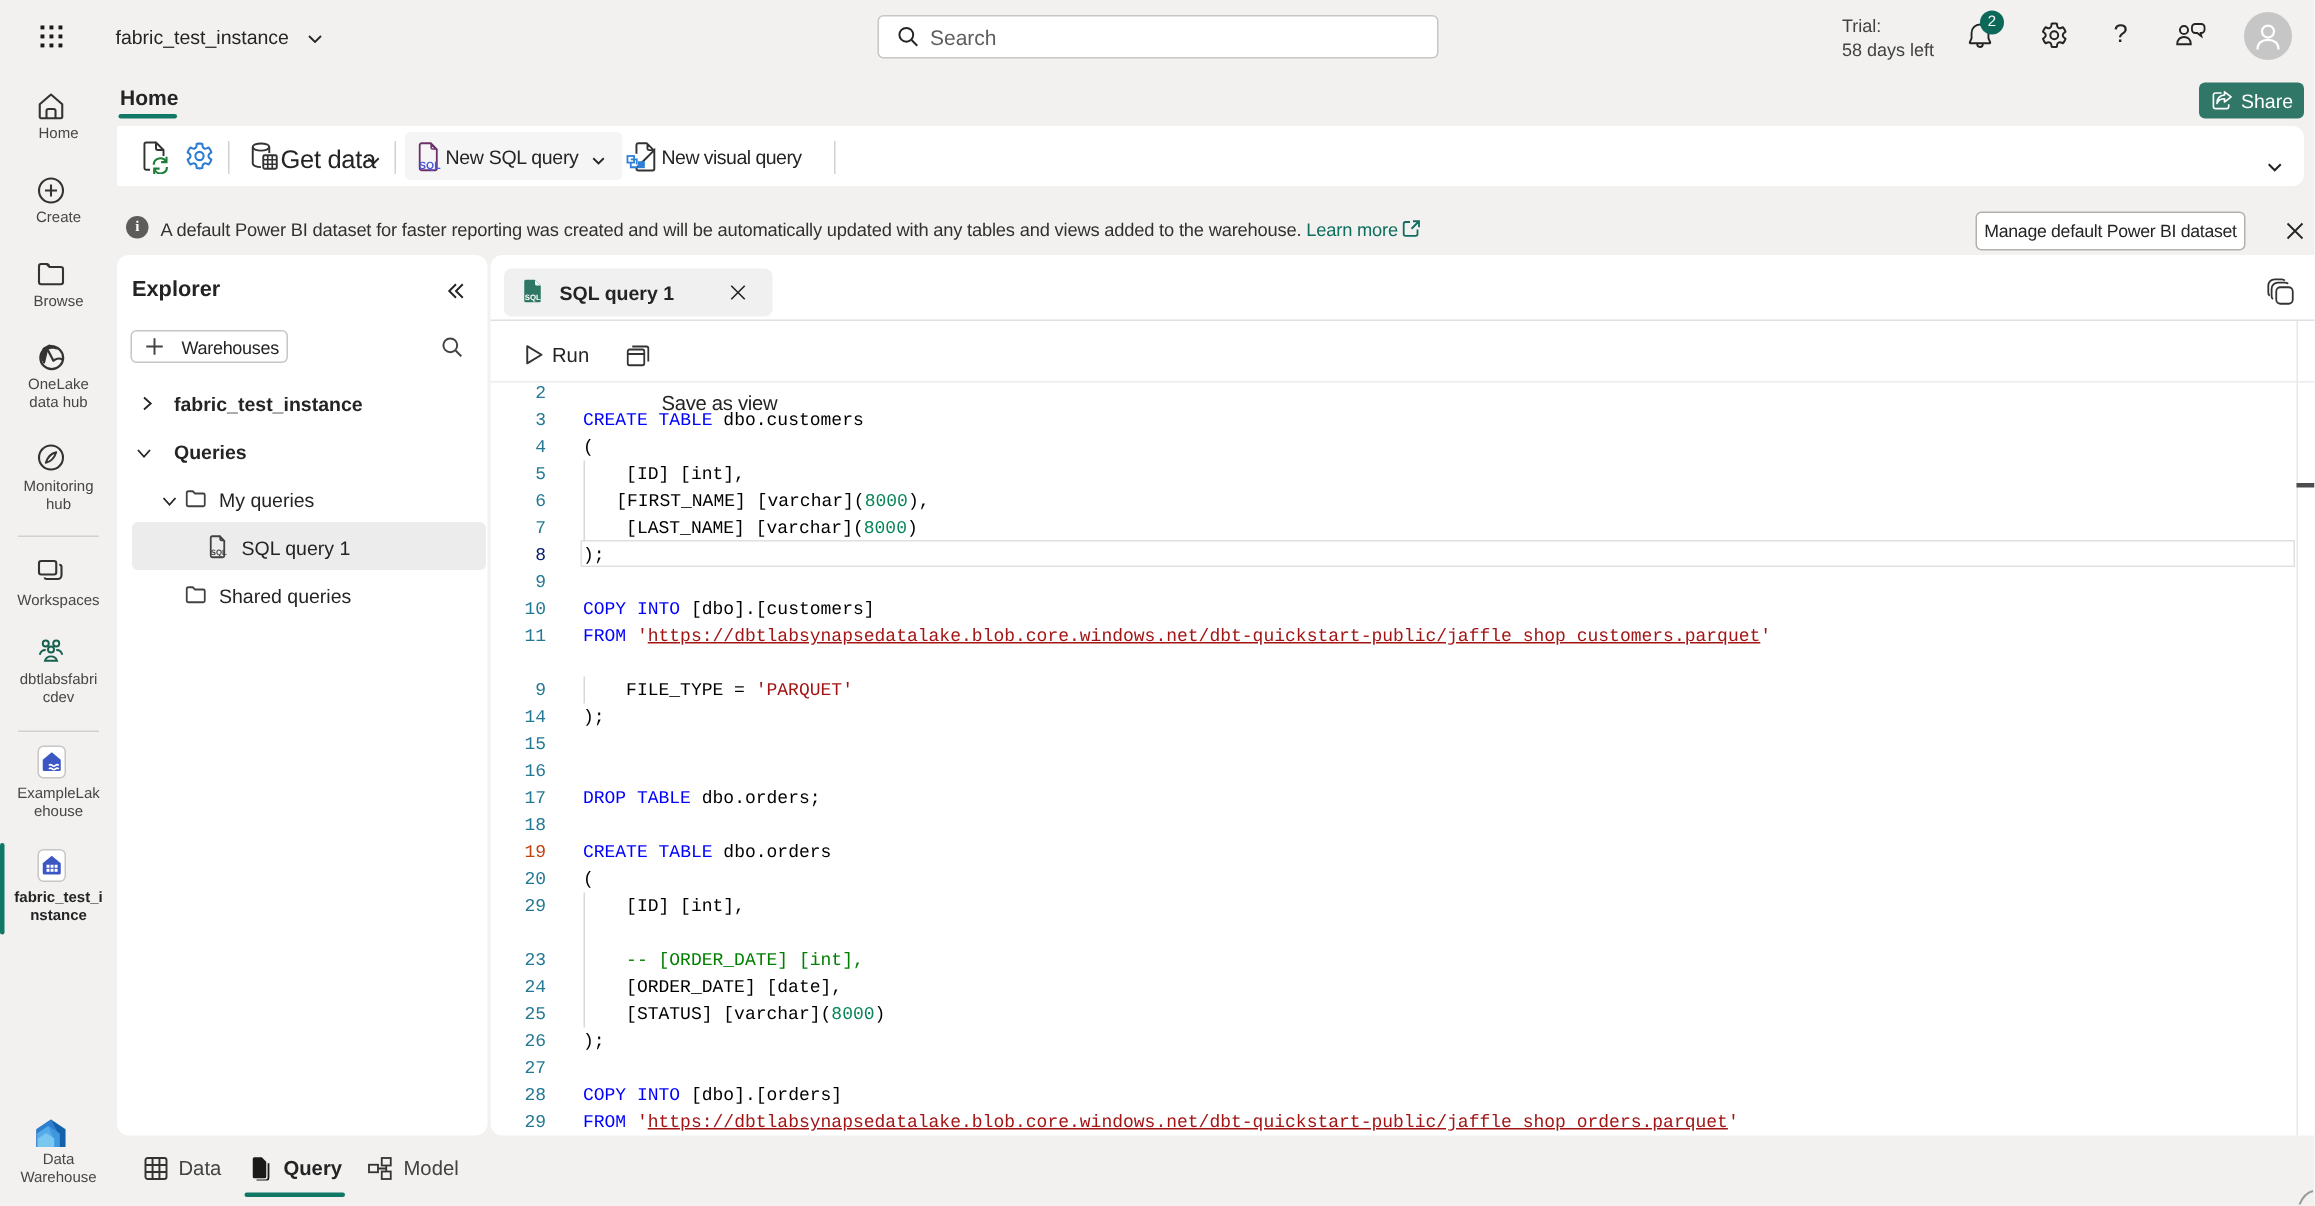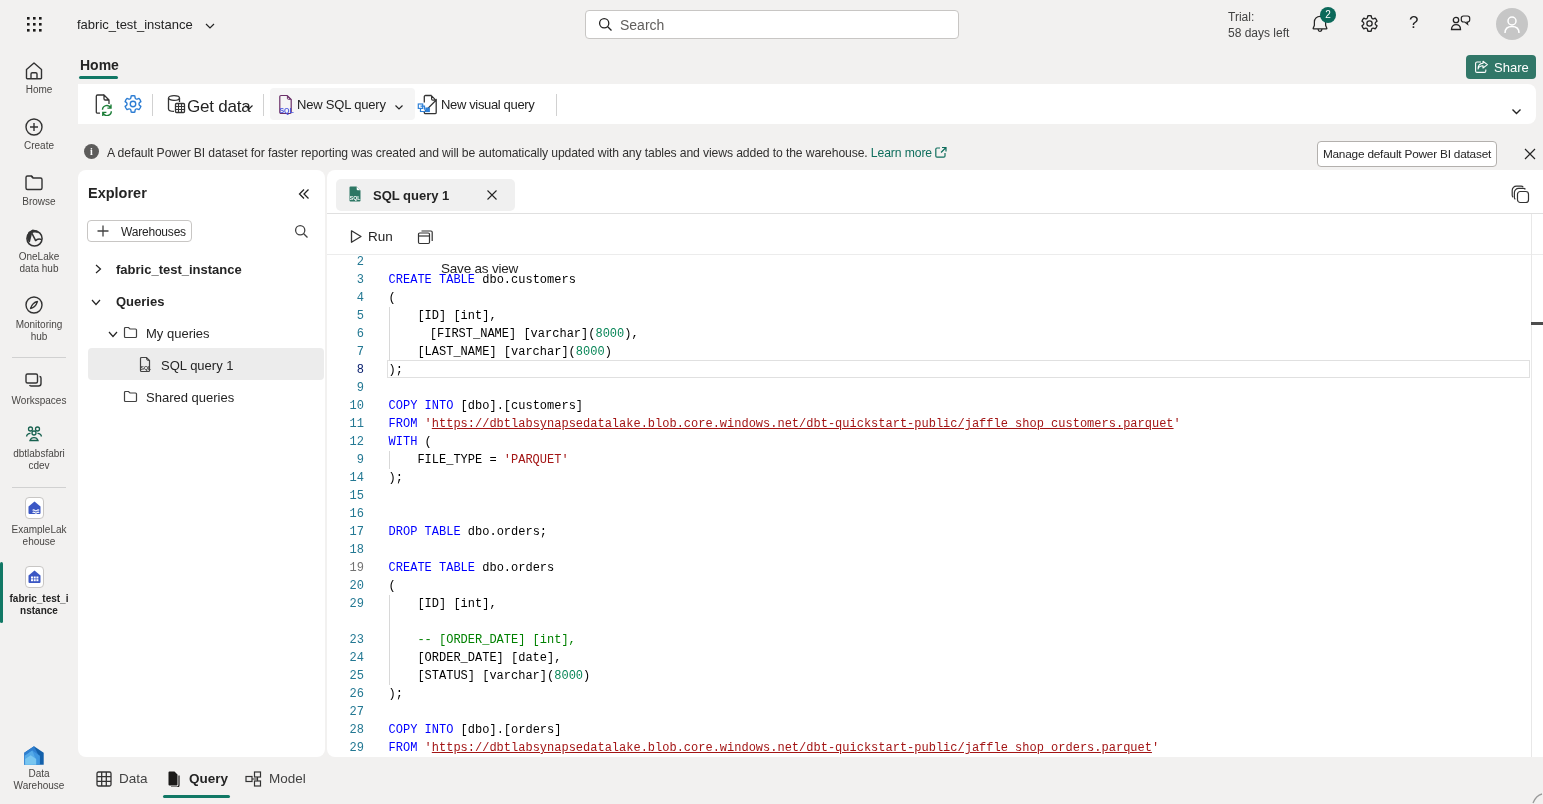--- a/index.html
+++ b/index.html
@@ -224,45 +224,41 @@
     <div style="position:absolute;top:34px;left:0;height:18px;line-height:18px;width:100%;">
       <span style="position:absolute;right:1167px;color:#237893">4</span>
       <span style="position:absolute;left:61.60000000000002px;white-space:pre;"><span style="color:#000000">(</span></span>
     </div>
     <div style="position:absolute;top:52px;left:0;height:18px;line-height:18px;width:100%;">
       <span style="position:absolute;right:1167px;color:#237893">5</span>
       <span style="position:absolute;left:61.60000000000002px;white-space:pre;"><span style="color:#000000">&nbsp;&nbsp;&nbsp;&nbsp;[ID]&nbsp;[int],</span></span>
     </div>
     <div style="position:absolute;top:70px;left:0;height:18px;line-height:18px;width:100%;">
       <span style="position:absolute;right:1167px;color:#237893">6</span>
-      <span style="position:absolute;left:74px;white-space:pre;"><span style="color:#000000">&nbsp;&nbsp;&nbsp;&nbsp;[FIRST_NAME]&nbsp;[varchar](</span><span style="color:#098658">8000</span><span style="color:#000000">),</span></span>
+      <span style="position:absolute;left:55px;white-space:pre;"><span style="color:#000000">&nbsp;&nbsp;&nbsp;&nbsp;[FIRST_NAME]&nbsp;[varchar](</span><span style="color:#098658">8000</span><span style="color:#000000">),</span></span>
     </div>
     <div style="position:absolute;top:88px;left:0;height:18px;line-height:18px;width:100%;">
       <span style="position:absolute;right:1167px;color:#237893">7</span>
       <span style="position:absolute;left:61.60000000000002px;white-space:pre;"><span style="color:#000000">&nbsp;&nbsp;&nbsp;&nbsp;[LAST_NAME]&nbsp;[varchar](</span><span style="color:#098658">8000</span><span style="color:#000000">)</span></span>
     </div>
     <div style="position:absolute;top:106px;left:0;height:18px;line-height:18px;width:100%;">
       <span style="position:absolute;right:1167px;color:#0b216f">8</span>
       <span style="position:absolute;left:61.60000000000002px;white-space:pre;"><span style="color:#000000">);</span></span>
     </div>
     <div style="position:absolute;top:124px;left:0;height:18px;line-height:18px;width:100%;">
       <span style="position:absolute;right:1167px;color:#237893">9</span>
     </div>
     <div style="position:absolute;top:142px;left:0;height:18px;line-height:18px;width:100%;">
       <span style="position:absolute;right:1167px;color:#237893">10</span>
       <span style="position:absolute;left:61.60000000000002px;white-space:pre;"><span style="color:#0000ff">COPY</span><span style="color:#000000">&nbsp;</span><span style="color:#0000ff">INTO</span><span style="color:#000000">&nbsp;[dbo].[customers]</span></span>
     </div>
     <div style="position:absolute;top:160px;left:0;height:18px;line-height:18px;width:100%;">
       <span style="position:absolute;right:1167px;color:#237893">11</span>
       <span style="position:absolute;left:61.60000000000002px;white-space:pre;"><span style="color:#0000ff">FROM</span><span style="color:#000000">&nbsp;</span><span style="color:#a31515">'</span><span style="color:#a31515;text-decoration:underline">https://dbtlabsynapsedatalake.blob.core.windows.net/dbt-quickstart-public/jaffle_shop_customers.parquet</span><span style="color:#a31515">'</span></span>
     </div>
-    <div style="position:absolute;top:178px;left:0;height:18px;line-height:18px;width:100%;">
-      <span style="position:absolute;right:1167px;color:#237893">12</span>
-      <span style="position:absolute;left:61.60000000000002px;white-space:pre;"><span style="color:#0000ff">WITH</span><span style="color:#000000">&nbsp;(</span></span>
-    </div>
     <div style="position:absolute;top:196px;left:0;height:18px;line-height:18px;width:100%;">
       <span style="position:absolute;right:1167px;color:#237893">9</span>
       <span style="position:absolute;left:61.60000000000002px;white-space:pre;"><span style="color:#000000">&nbsp;&nbsp;&nbsp;&nbsp;FILE_TYPE&nbsp;=&nbsp;</span><span style="color:#a31515">'PARQUET'</span></span>
     </div>
     <div style="position:absolute;top:214px;left:0;height:18px;line-height:18px;width:100%;">
       <span style="position:absolute;right:1167px;color:#237893">14</span>
       <span style="position:absolute;left:61.60000000000002px;white-space:pre;"><span style="color:#000000">);</span></span>
     </div>
     <div style="position:absolute;top:232px;left:0;height:18px;line-height:18px;width:100%;">
       <span style="position:absolute;right:1167px;color:#237893">15</span>
@@ -271,21 +267,21 @@
       <span style="position:absolute;right:1167px;color:#237893">16</span>
     </div>
     <div style="position:absolute;top:268px;left:0;height:18px;line-height:18px;width:100%;">
       <span style="position:absolute;right:1167px;color:#237893">17</span>
       <span style="position:absolute;left:61.60000000000002px;white-space:pre;"><span style="color:#0000ff">DROP</span><span style="color:#000000">&nbsp;</span><span style="color:#0000ff">TABLE</span><span style="color:#000000">&nbsp;dbo.orders;</span></span>
     </div>
     <div style="position:absolute;top:286px;left:0;height:18px;line-height:18px;width:100%;">
       <span style="position:absolute;right:1167px;color:#237893">18</span>
     </div>
     <div style="position:absolute;top:304px;left:0;height:18px;line-height:18px;width:100%;">
-      <span style="position:absolute;right:1167px;color:#737373">19</span>
+      <span style="position:absolute;right:1167px;color:#c2410c">19</span>
       <span style="position:absolute;left:61.60000000000002px;white-space:pre;"><span style="color:#0000ff">CREATE</span><span style="color:#000000">&nbsp;</span><span style="color:#0000ff">TABLE</span><span style="color:#000000">&nbsp;dbo.orders</span></span>
     </div>
     <div style="position:absolute;top:322px;left:0;height:18px;line-height:18px;width:100%;">
       <span style="position:absolute;right:1167px;color:#237893">20</span>
       <span style="position:absolute;left:61.60000000000002px;white-space:pre;"><span style="color:#000000">(</span></span>
     </div>
     <div style="position:absolute;top:340px;left:0;height:18px;line-height:18px;width:100%;">
       <span style="position:absolute;right:1167px;color:#237893">29</span>
       <span style="position:absolute;left:61.60000000000002px;white-space:pre;"><span style="color:#000000">&nbsp;&nbsp;&nbsp;&nbsp;[ID]&nbsp;[int],</span></span>
     </div>

